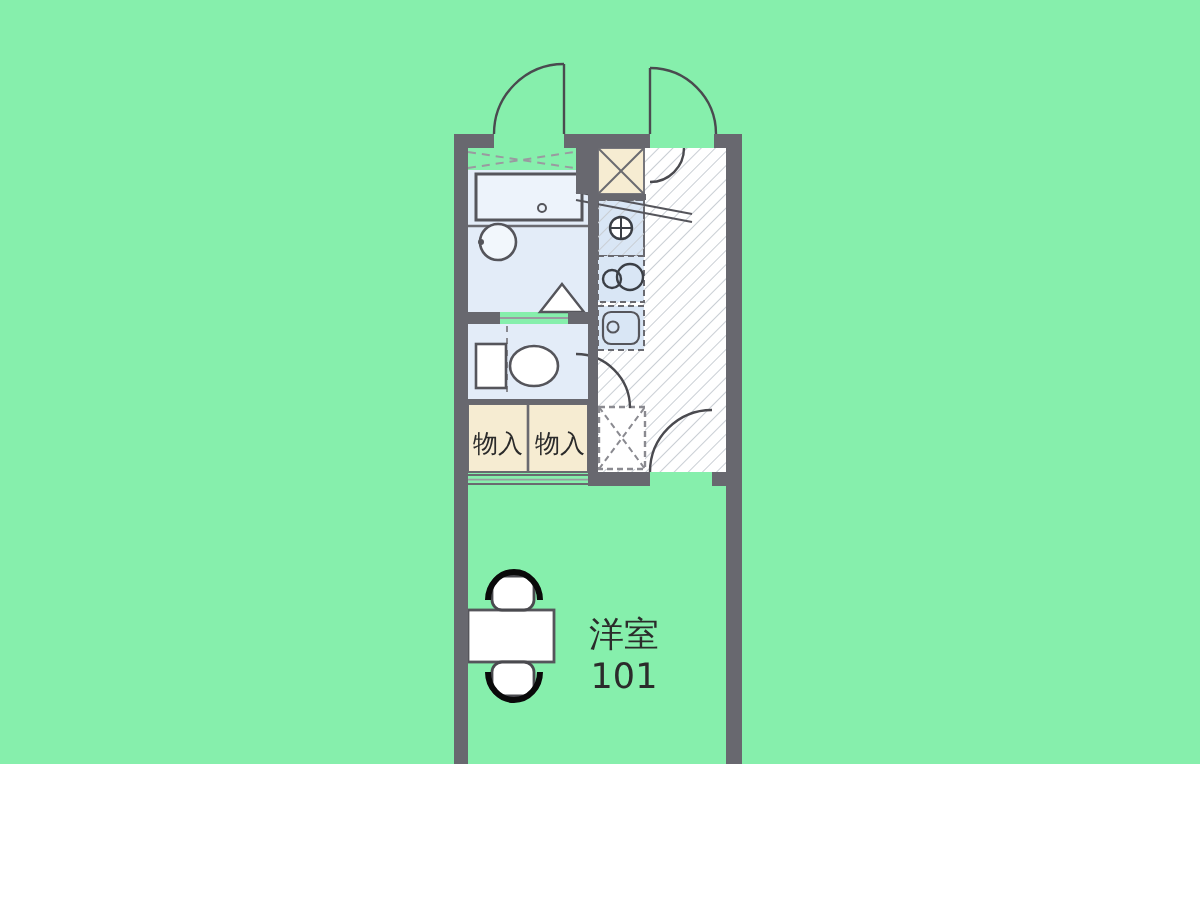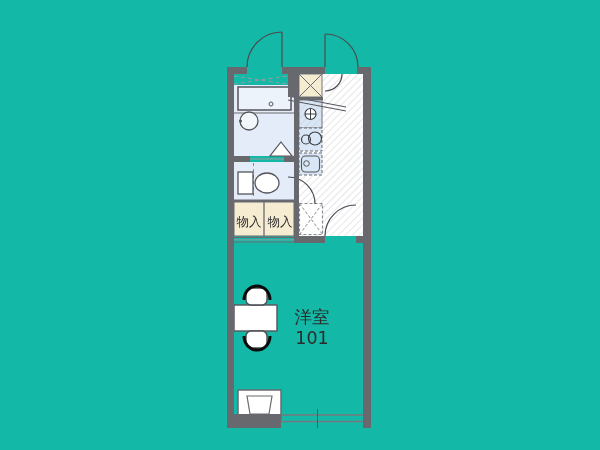--- a/index.html
+++ b/index.html
@@ -1,16 +1,16 @@
 <!DOCTYPE html>
 <html><head>
 <meta charset="utf-8">
 <style>
   html,body{margin:0;padding:0;background:#ffffff;}
-  #canvas{position:relative;width:600px;height:450px;background:#14b8a6;overflow:hidden;
+  #canvas{position:relative;width:600px;height:382px;background:#86efac;overflow:hidden;
           font-family:"DejaVu Sans","Liberation Sans",sans-serif;}
   svg{position:absolute;left:0;top:0;}
   text{font-family:"DejaVu Sans","Liberation Sans",sans-serif;fill:#2b2b2b;}
 </style>
 </head>
 <body>
 
 <div id="canvas">
 <svg width="600" height="450" viewBox="0 0 600 450">
   <defs>

